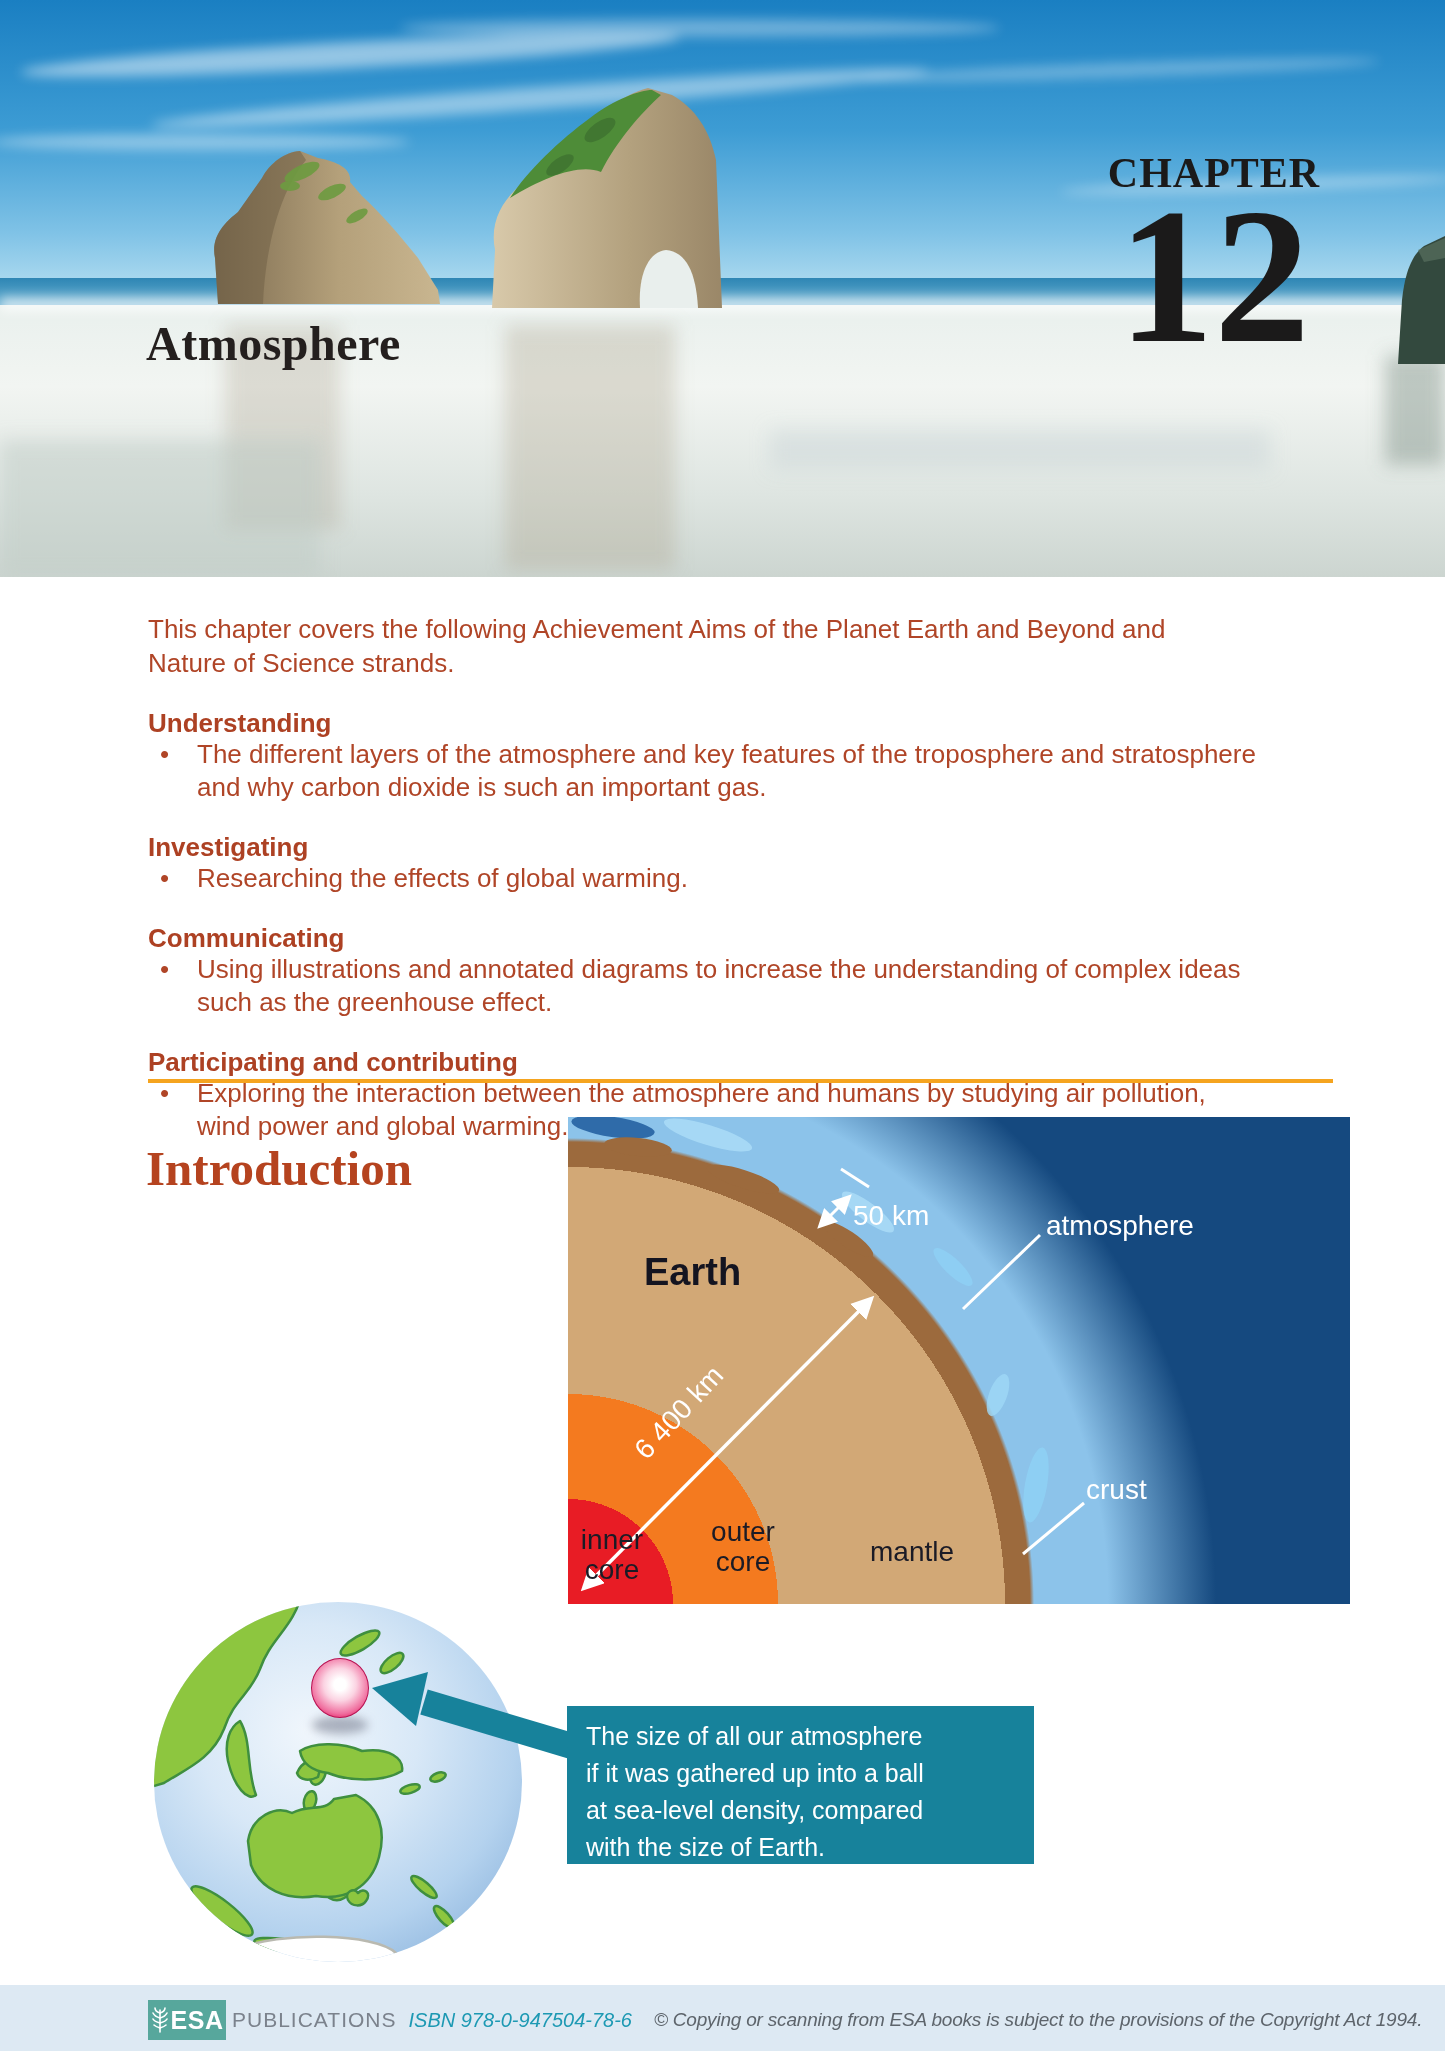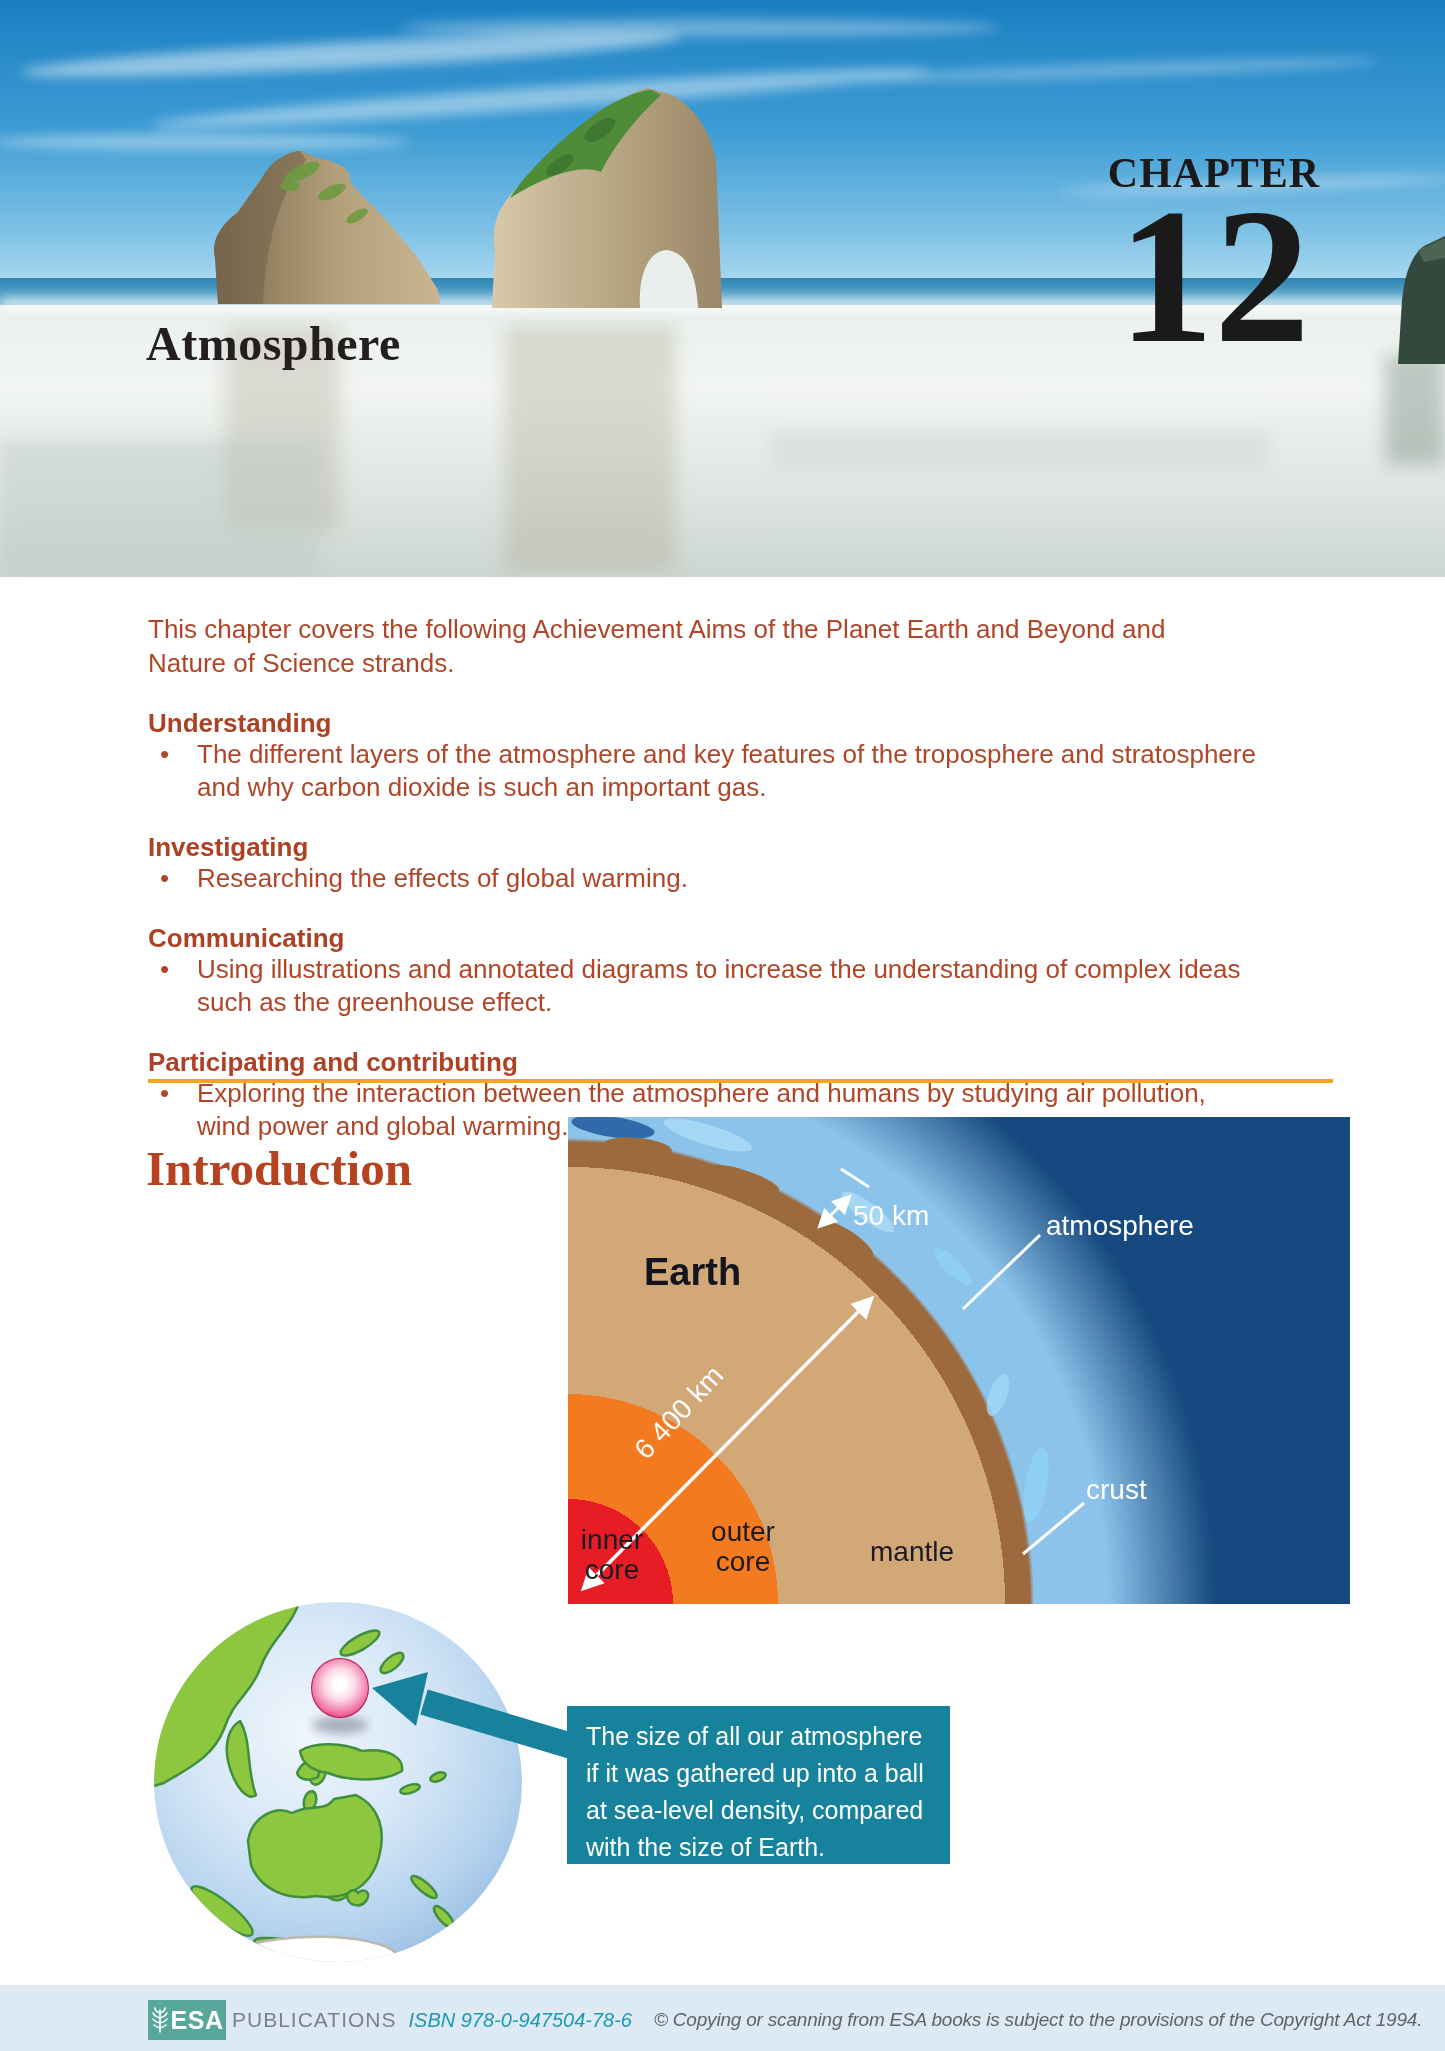--- a/index.html
+++ b/index.html
@@ -49,21 +49,21 @@
   .dl-outer{left:128px;top:400px;width:94px;text-align:center;white-space:pre-line;}
   .dl-inner{left:6px;top:408px;width:76px;text-align:center;white-space:pre-line;}
   
   .globe{position:absolute;left:152px;top:1601px;}
   .ball-shadow{position:absolute;left:312px;top:1716px;width:56px;height:18px;border-radius:50%;
       background:rgba(90,95,115,0.45);filter:blur(5px);}
   .ball{position:absolute;left:311px;top:1658px;width:56px;height:58px;border-radius:50%;
       background:radial-gradient(circle at 50% 44%, #ffffff 0 14%, #fbd3e2 38%, #f06f9f 68%, #e2195e 86%, #cf145a 100%);
       border:1px solid #b81050;}
   .callout-arrow{position:absolute;left:360px;top:1650px;}
-  .callout{position:absolute;left:567px;top:1706px;width:383px;height:158px;background:#17829b;
+  .callout{position:absolute;left:567px;top:1706px;width:467px;height:158px;background:#17829b;
       box-sizing:border-box;padding:12px 0 0 19px;overflow:hidden;}
   .callout .txt{color:#ffffff;font-size:25px;line-height:37px;white-space:pre;}
   .callout .notch{position:absolute;left:-14px;top:16px;width:0;height:0;
       border-top:13px solid transparent;border-bottom:13px solid transparent;border-right:15px solid #17829b;}
   
   .footer{position:absolute;left:0;top:1985px;width:1445px;height:66px;background:#dde9f3;}
   .footer-inner{position:absolute;left:148px;top:15px;display:flex;align-items:center;}
   .logo-box{width:78px;height:40px;background:#57a79c;display:flex;align-items:center;justify-content:center;}
   .logo-text{color:#ffffff;font-weight:bold;font-size:25px;letter-spacing:0.5px;margin-left:2px;}
   .pub{color:#7b828c;font-size:21px;letter-spacing:1px;margin-left:6px;}

